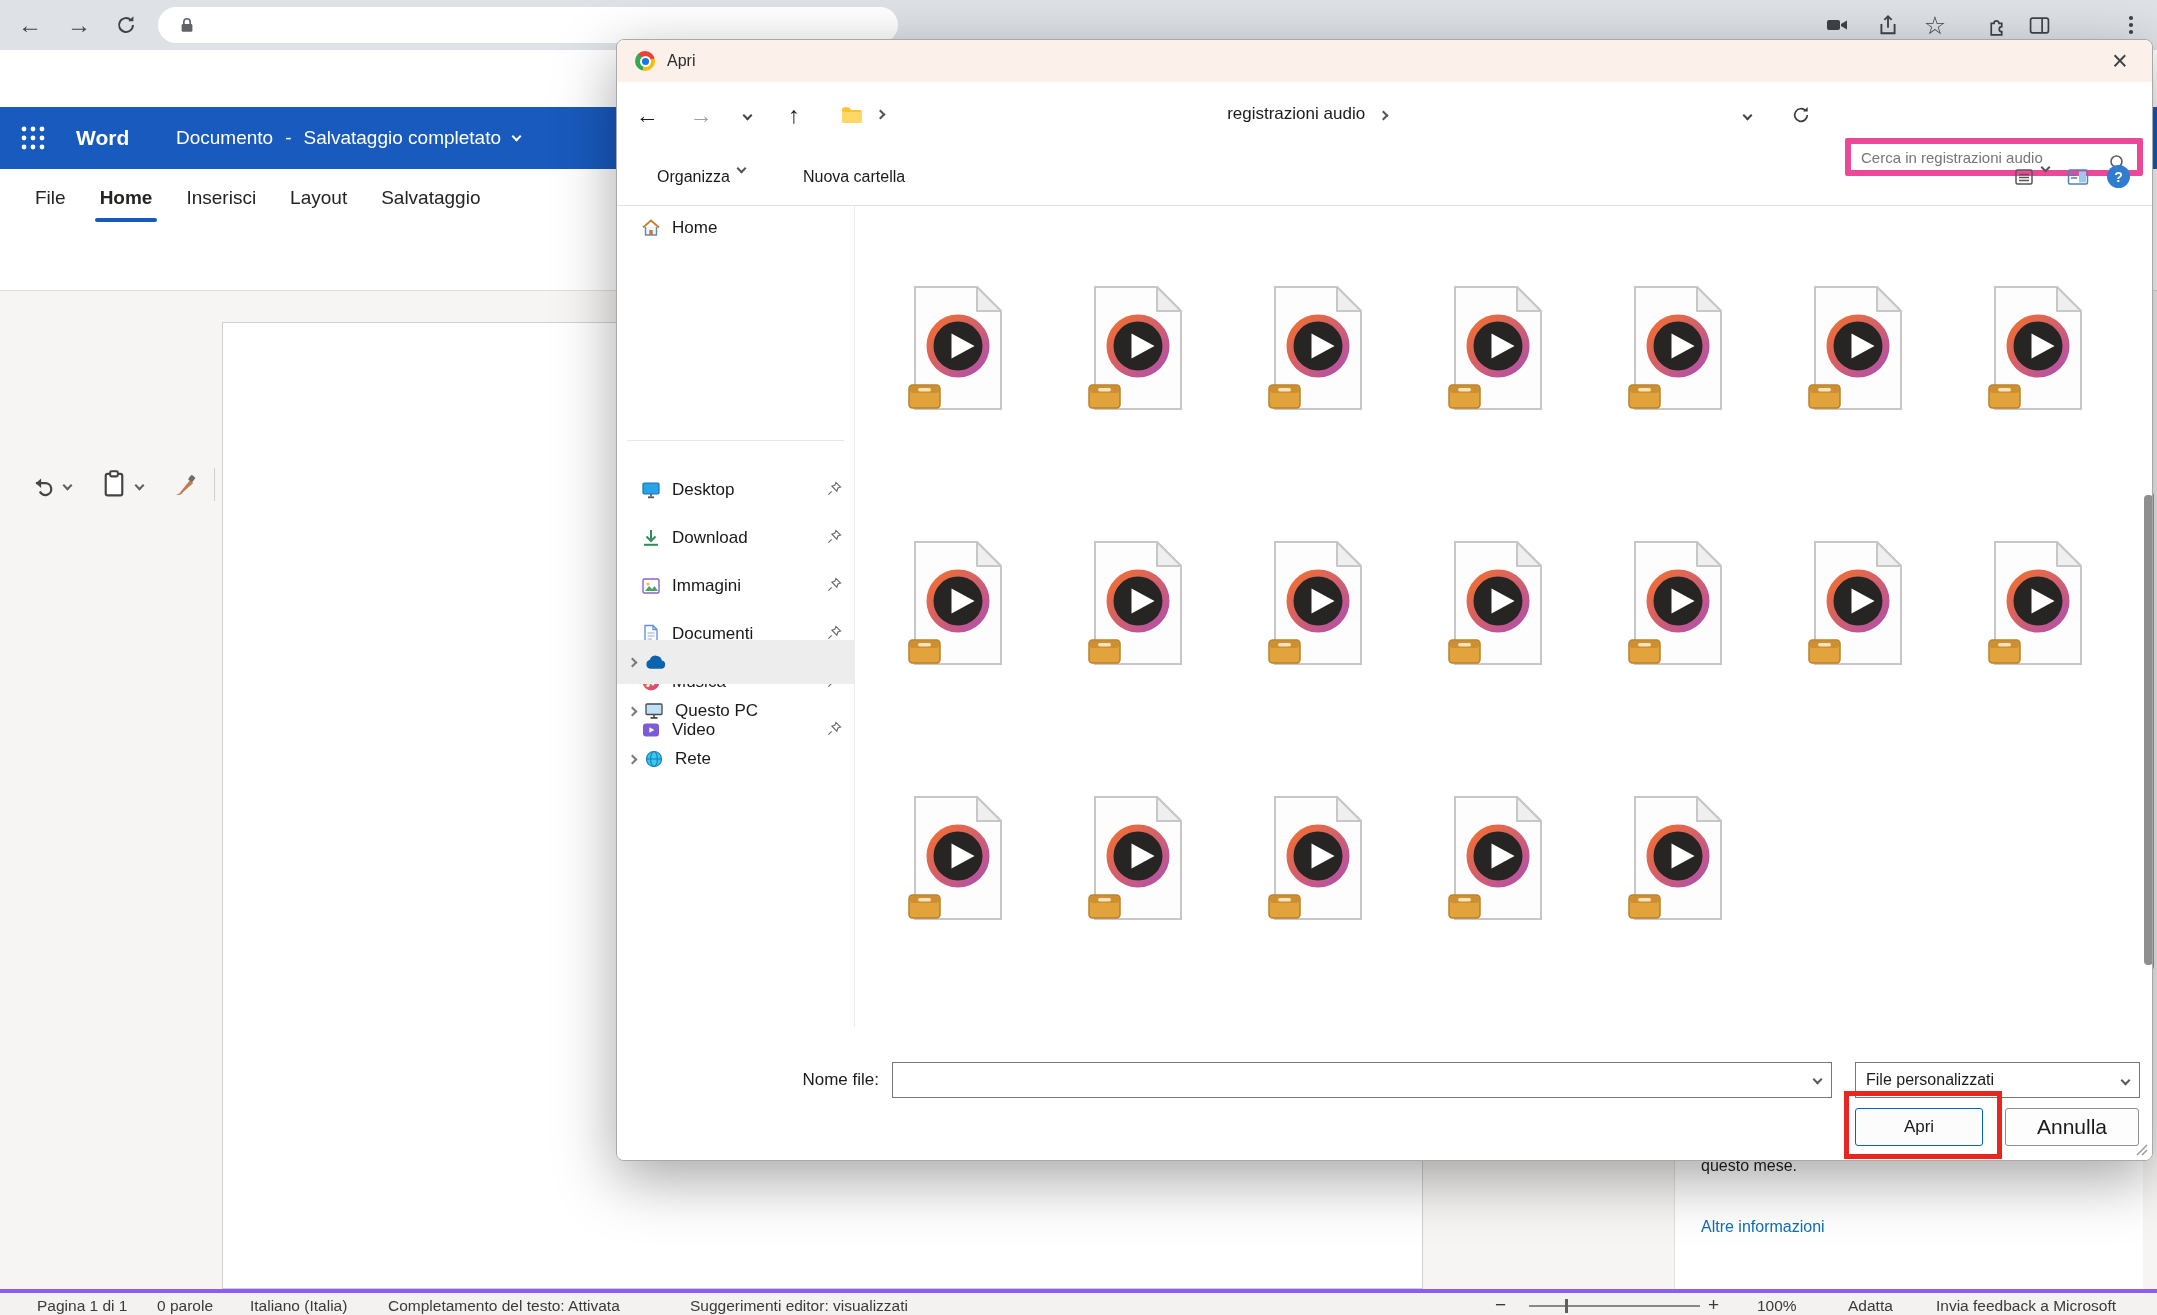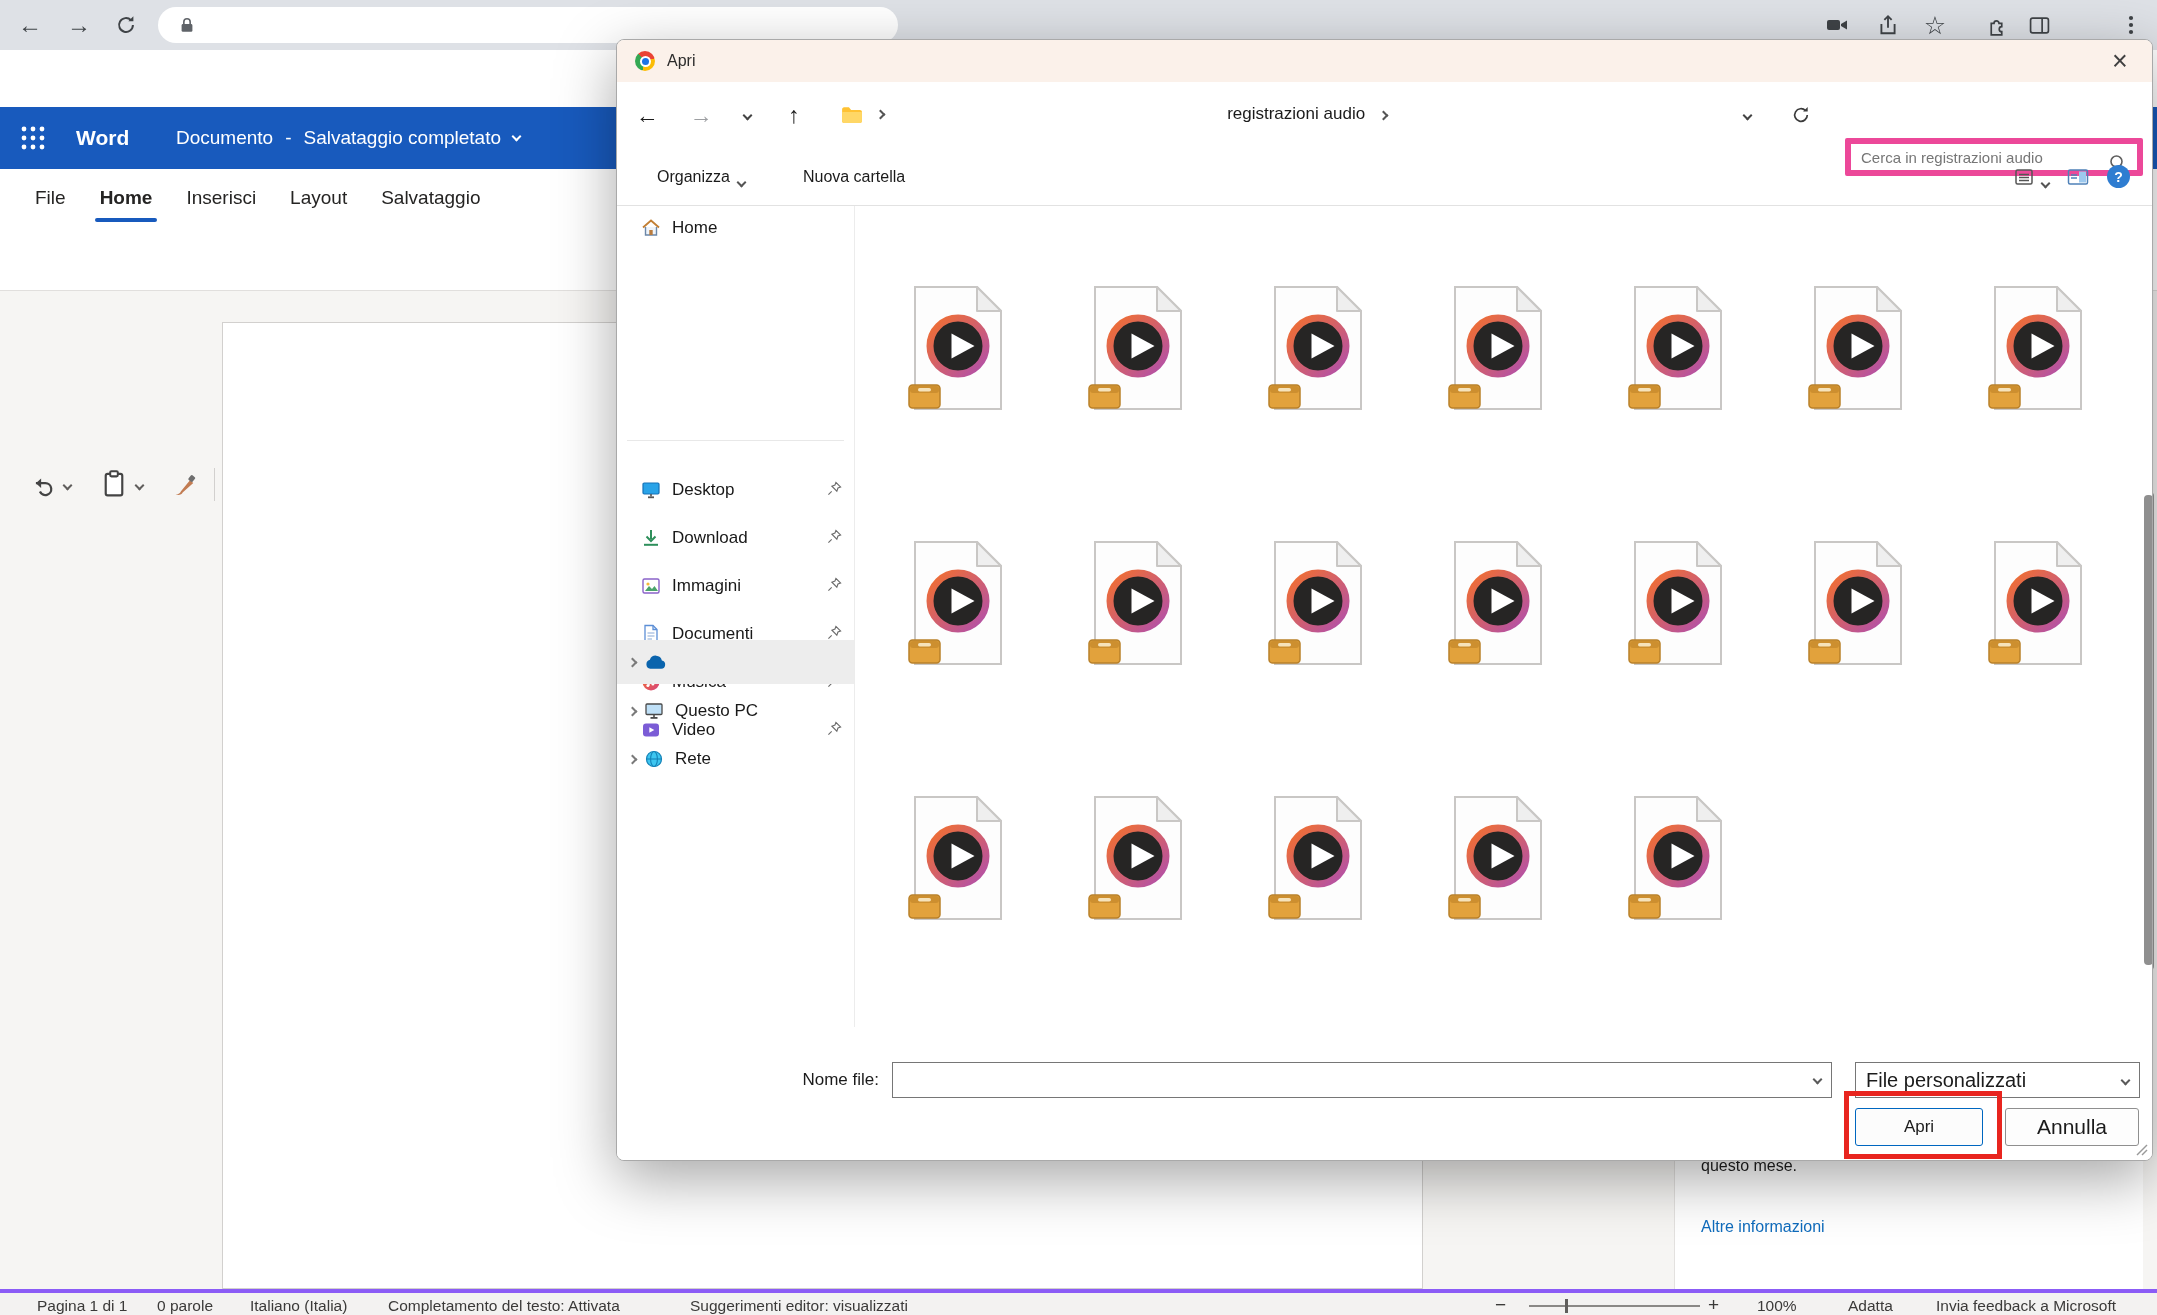--- a/index.html
+++ b/index.html
@@ -52,21 +52,21 @@
   .chrome-logo::after { content:""; position:absolute; inset:6.5px; background:#1a73e8; border-radius:50%; }
   #dlg-title-text { margin-left:12px; font-size:16px; color:#2b2b2b; }
   #dlg-close { position:absolute; right:8px; top:0; width:48px; height:42px; display:flex; align-items:center; justify-content:center; font-size:27px; color:#404040; cursor:pointer; }
   #dlg-nav { position:absolute; left:0; top:42px; width:100%; height:66px; background:#fff; }
   .nav-glyph { position:absolute; top:0; height:66px; display:flex; align-items:center; justify-content:center; width:40px; font-size:23px; color:#1b1b1b; cursor:pointer; }
   #dlg-search { position:absolute; left:1228px; top:56px; width:298px; height:38px; border:6px solid #ec4899; border-radius:2px; }
   #dlg-search input { width:100%; height:100%; border:0; outline:0; font-size:15px; padding:0 36px 0 10px; font-family:inherit; color:#1b1b1b; background:transparent; }
   #dlg-search input::placeholder { color:#767676; }
   #dlg-search svg { position:absolute; right:9px; top:9px; }
   #dlg-cmdbar { position:absolute; left:0; top:108px; width:100%; height:58px; border-bottom:1px solid #e2e2e2; display:flex; align-items:center; font-size:16px; color:#1b1b1b; }
-  .cmd-item { display:flex; align-items:flex-end; gap:8px; cursor:pointer; }
+  .cmd-item { display:flex; align-items:flex-start; gap:8px; cursor:pointer; }
   #help-badge { width:23px; height:23px; border-radius:50%; background:#2f7dd1; color:#fff; font-size:14px; font-weight:700; display:flex; align-items:center; justify-content:center; }
 
   #dlg-sidebar { position:absolute; left:0; top:166px; width:237px; height:821px; }
   .srow { position:absolute; left:0; width:237px; height:44px; display:flex; align-items:center; font-size:17px; color:#191919; cursor:pointer; }
   .qlist { position:absolute; left:0; top:260px; width:237px; }
   .qitem { position:relative; height:48px; display:flex; align-items:center; padding-left:24px; font-size:17px; color:#191919; cursor:pointer; }
   .qitem .pin { position:absolute; right:12px; top:15px; }
   .qitem .lbl, .srow .lbl { margin-left:11px; }
   .tree-cv { color:#7a7a7a; margin:0 8px 0 12px; }
   #sb-divider { position:absolute; left:10px; top:234px; width:217px; height:1px; background:#e8e8e8; }
@@ -76,21 +76,21 @@
   .file-row { display:flex; gap:80px; padding-left:53px; margin-bottom:127px; }
   .file-row:first-child { margin-top:78px; }
   .file-item { width:100px; height:128px; cursor:pointer; }
   #dlg-scroll { position:absolute; left:1527px; top:455px; width:9px; height:470px; background:#8f8f8f; border-radius:4px; }
 
   #dlg-footer { position:absolute; left:0; top:987px; width:100%; height:135px; background:#fff; }
   #fn-label { position:absolute; left:160px; top:1030px; width:102px; text-align:right; font-size:17px; }
   #fn-input { position:absolute; left:275px; top:1022px; width:940px; height:36px; border:1px solid #767676; background:#fff; }
   #fn-input input { width:100%; height:100%; border:0; outline:0; padding:0 30px 0 8px; font-size:16px; font-family:inherit; }
   #fn-input .cv { position:absolute; right:10px; top:13px; color:#5a5a5a; }
-  #ft-combo { position:absolute; left:1238px; top:1022px; width:285px; height:36px; border:1px solid #767676; background:#fff; display:flex; align-items:center; font-size:20px; padding:0 10px; cursor:pointer; }
+  #ft-combo { position:absolute; left:1238px; top:1022px; width:285px; height:36px; border:1px solid #767676; background:#fff; display:flex; align-items:center; font-size:16px; padding:0 10px; cursor:pointer; }
   #ft-combo .cv { margin-left:auto; color:#5a5a5a; }
   #btn-open { position:absolute; left:1238px; top:1068px; width:128px; height:38px; background:#fcfcfc; border:1.5px solid #0067c0; border-radius:3px; font-size:17px; display:flex; align-items:center; justify-content:center; cursor:pointer; }
   #btn-cancel { position:absolute; left:1388px; top:1068px; width:134px; height:38px; background:#fdfdfd; border:1px solid #8f8f8f; border-radius:3px; font-size:21px; display:flex; align-items:center; justify-content:center; cursor:pointer; }
   #red-box { position:absolute; left:1227px; top:1051px; width:158px; height:68px; border:5px solid #e8251f; z-index:9; pointer-events:none; }
   #dlg-grip { position:absolute; right:4px; bottom:4px; }
 
   #pane-text { position:absolute; left:1701px; top:1157px; font-size:16px; color:#1f1f1f; }
   #pane-link { position:absolute; left:1701px; top:1218px; font-size:16px; color:#0f6cbd; cursor:pointer; }
 </style>
 </head>

